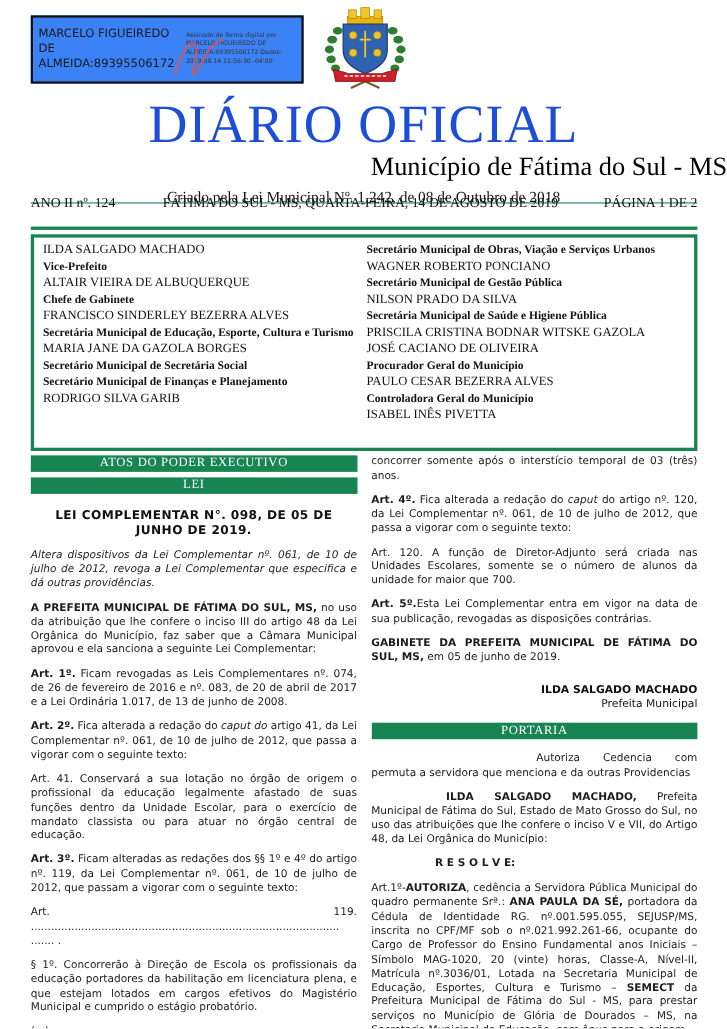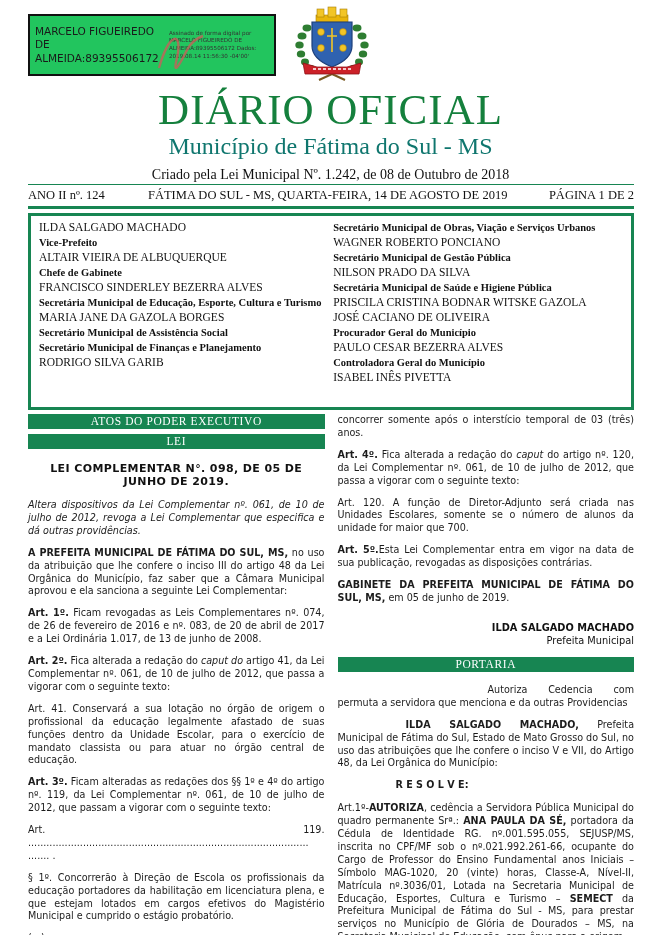--- a/index.html
+++ b/index.html
@@ -2,39 +2,39 @@
 <html lang="pt"><head>
 <meta charset="utf-8">
 <style>
   html,body{margin:0;padding:0;background:#ffffff;}
   .page{position:relative;width:661px;height:935px;background:#ffffff;overflow:hidden;
         font-family:"Liberation Serif","DejaVu Serif",serif;color:#111;}
 
   
   .sigblock{position:absolute;left:28px;top:14px;width:248px;height:62px;
             border:2px solid #111;box-sizing:border-box;display:flex;align-items:center;
-            padding:3px 5px;background:#22c55e;}
+            padding:3px 5px;background:#3b82f6;}
   .sig-name{width:128px;font-family:"DejaVu Sans",sans-serif;font-size:10.5px;line-height:1.25;
             color:#1a1a1a;letter-spacing:0;}
   .sig-details{position:relative;flex:1;font-family:"DejaVu Sans",sans-serif;font-size:5.6px;
                line-height:1.35;color:#333;padding-left:6px;}
   .sig-scribble{position:absolute;left:-16px;top:-6px;width:60px;height:60px;pointer-events:none;}
 
   
   .crest{position:absolute;left:283px;top:6px;width:98px;height:88px;}
 
   
   .masthead{position:absolute;left:0;top:88px;width:661px;text-align:center;}
-  .mast-title{font-size:43px;line-height:1.0;letter-spacing:1px;color:#15803d;}
-  .mast-sub{font-size:24px;margin-top:2px;color:#0f766e;}
+  .mast-title{font-size:49px;line-height:1.0;letter-spacing:1px;color:#1d4ed8;}
+  .mast-sub{font-size:24px;margin-top:2px;color:#000000;text-align:right;}
   .mast-tag{font-size:14px;margin-top:7px;color:#111;}
 
   
   .rule-thin{position:absolute;left:28px;width:606px;border-top:2px solid #178552;}
-  .edition{position:absolute;left:28px;top:188px;width:606px;display:flex;
+  .edition{position:absolute;left:28px;top:177px;width:606px;display:flex;
            font-size:12.5px;color:#111;}
   .edition .e-left{width:120px;text-align:left;}
   .edition .e-center{flex:1;text-align:left;}
   .edition .e-right{width:100px;text-align:right;}
 
   
   .officials{position:absolute;left:28px;top:213px;width:606px;height:197px;
              border:3px solid #178552;box-sizing:border-box;display:grid;
              grid-template-columns:1fr 1.02fr;gap:0 10px;padding:4px 8px;}
   .off-col{overflow:hidden;}
@@ -129,21 +129,21 @@
 
   <div class="officials">
     <div class="off-col">
       <div class="off-name">ILDA SALGADO MACHADO</div>
       <div class="off-role">Vice-Prefeito</div>
       <div class="off-name">ALTAIR VIEIRA DE ALBUQUERQUE</div>
       <div class="off-role">Chefe de Gabinete</div>
       <div class="off-name">FRANCISCO SINDERLEY BEZERRA ALVES</div>
       <div class="off-role">Secretária Municipal de Educação, Esporte, Cultura e Turismo</div>
       <div class="off-name">MARIA JANE DA GAZOLA BORGES</div>
-      <div class="off-role">Secretário Municipal de Assistência Social</div>
+      <div class="off-role">Secretário Municipal de Secretária Social</div>
       <div class="off-role">Secretário Municipal de Finanças e Planejamento</div>
       <div class="off-name">RODRIGO SILVA GARIB</div>
     </div>
     <div class="off-col">
       <div class="off-role">Secretário Municipal de Obras, Viação e Serviços Urbanos</div>
       <div class="off-name">WAGNER ROBERTO PONCIANO</div>
       <div class="off-role">Secretário Municipal de Gestão Pública</div>
       <div class="off-name">NILSON PRADO DA SILVA</div>
       <div class="off-role">Secretária Municipal de Saúde e Higiene Pública</div>
       <div class="off-name">PRISCILA CRISTINA BODNAR WITSKE GAZOLA</div>

